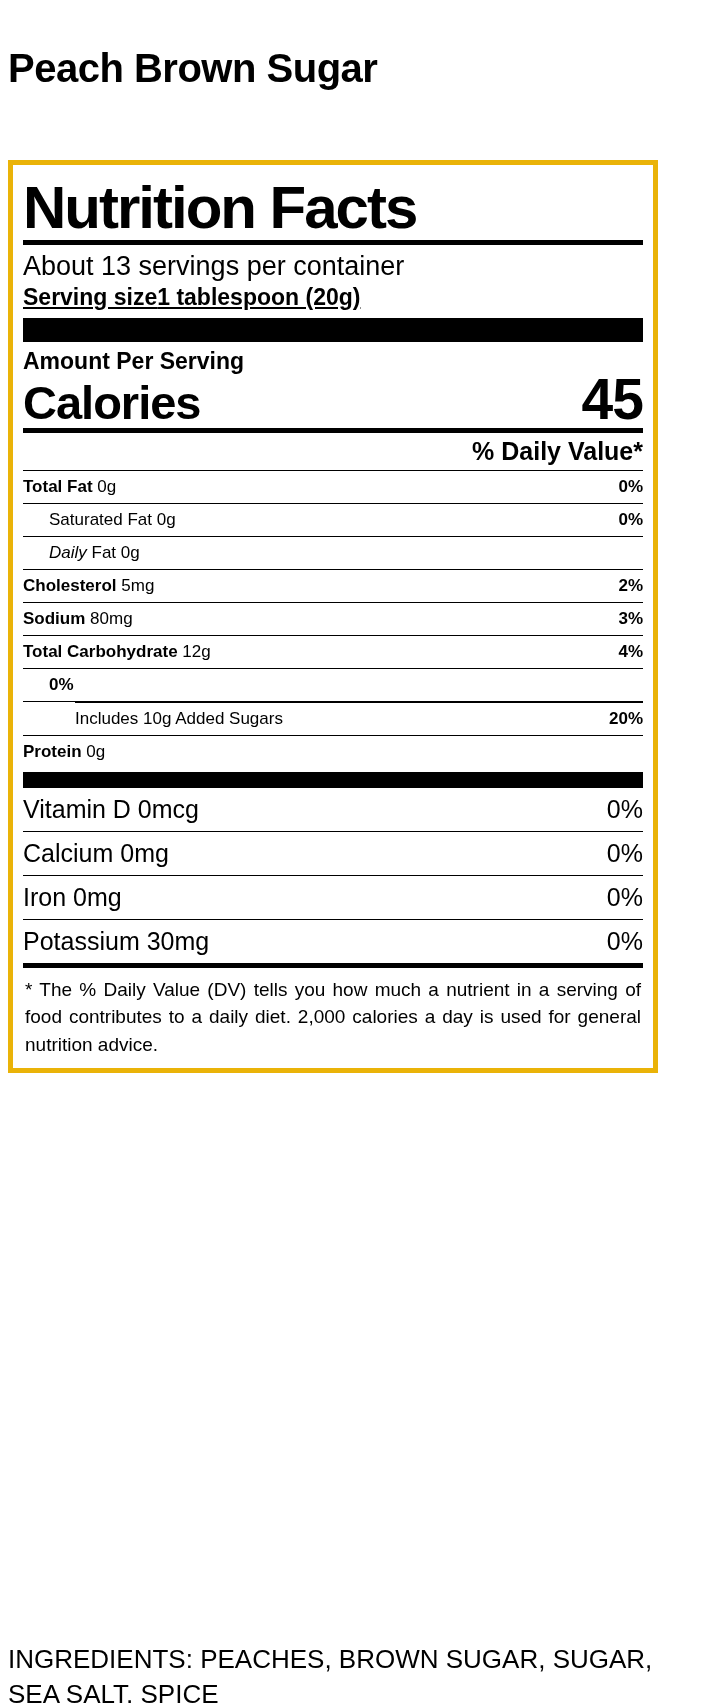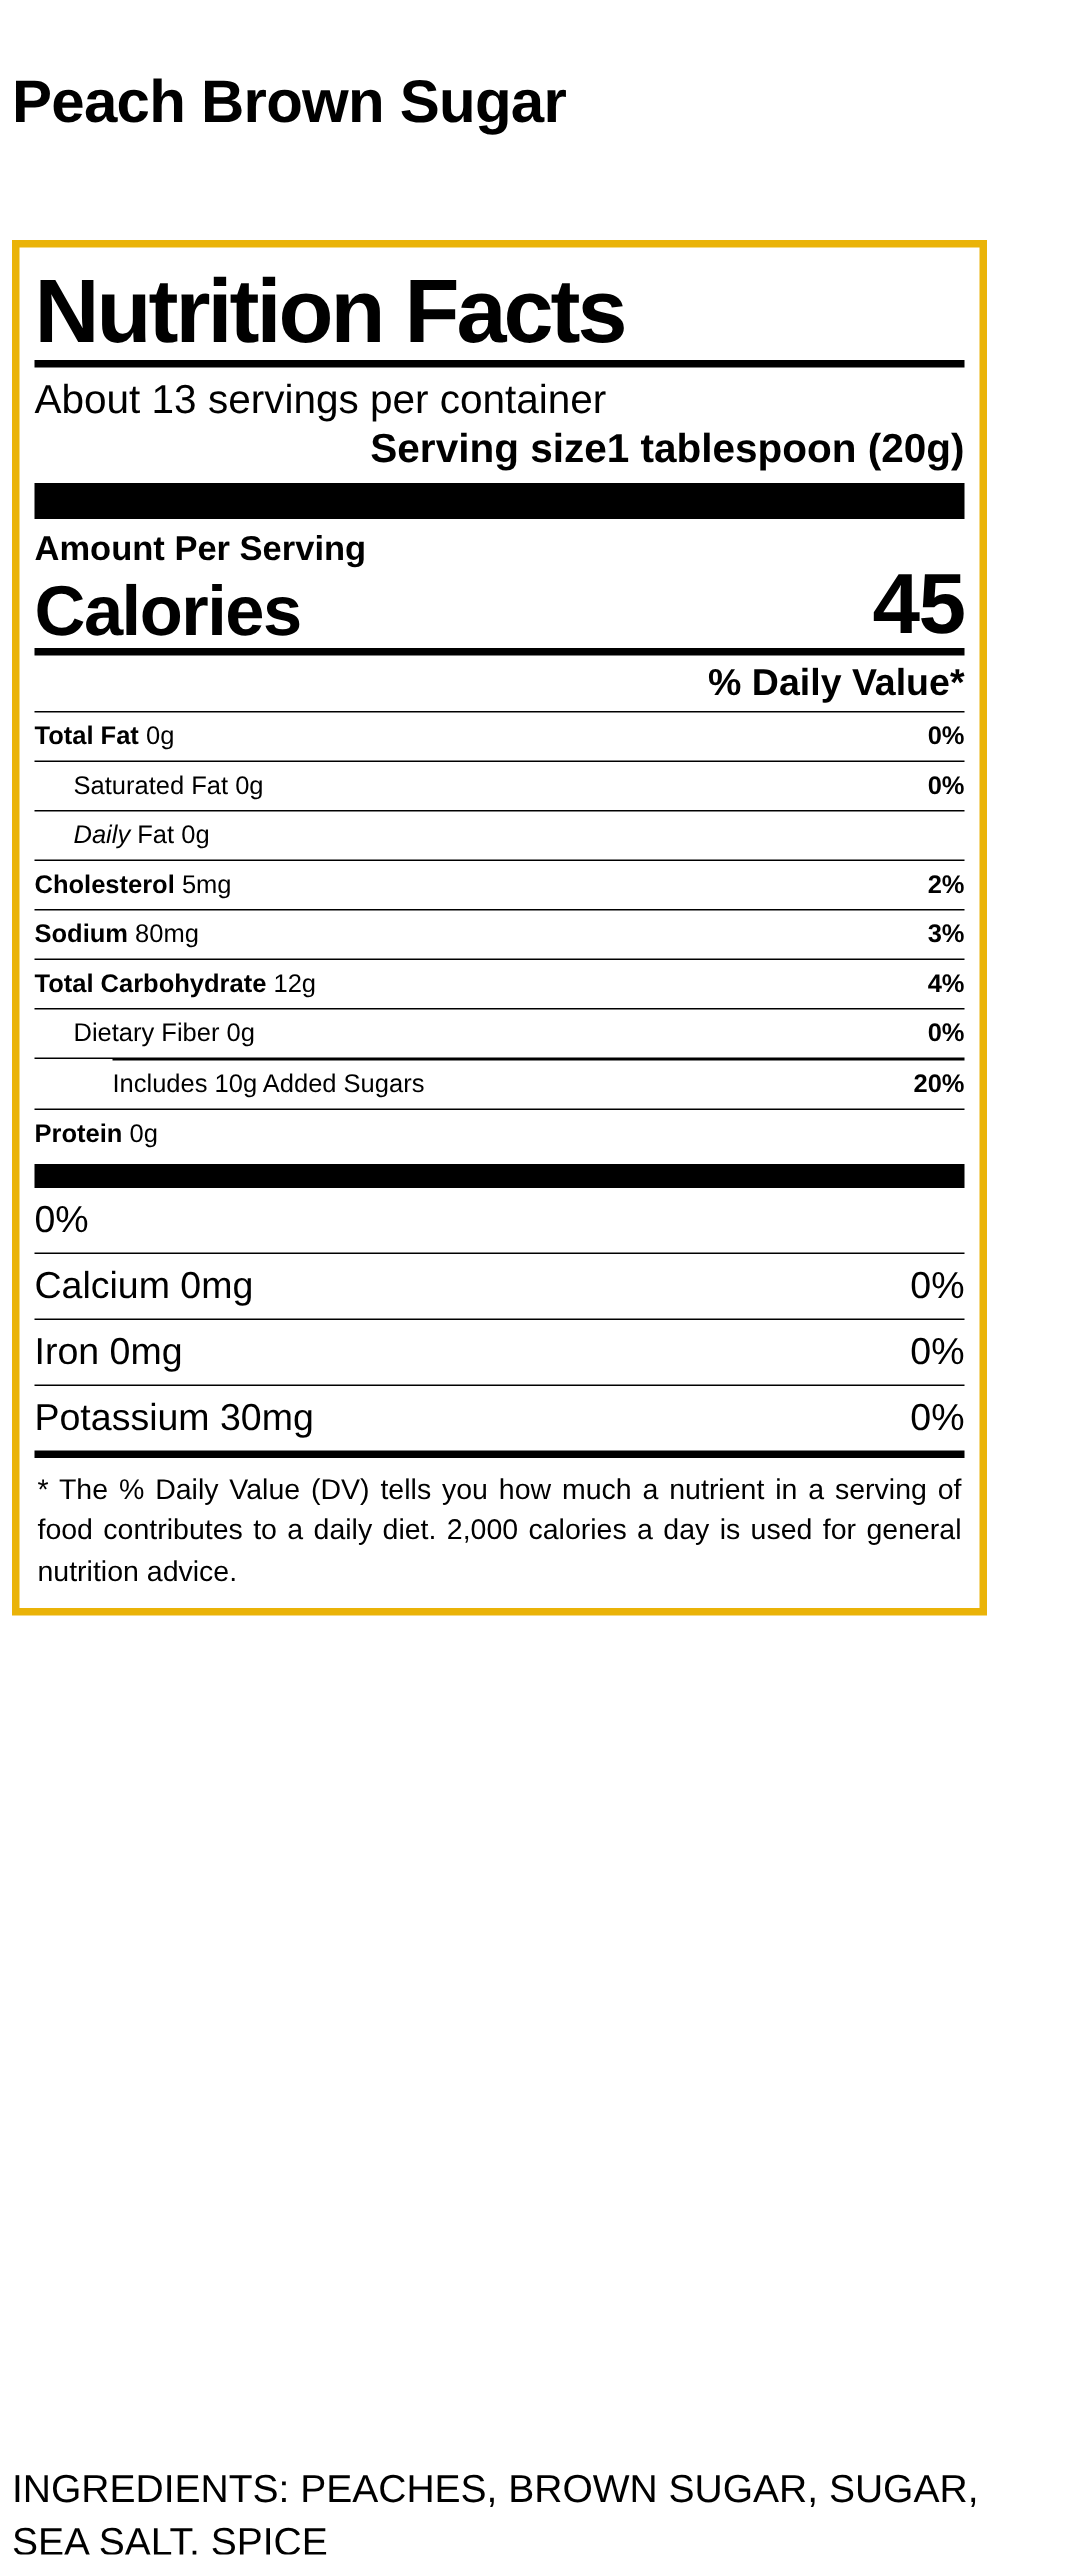--- a/index.html
+++ b/index.html
@@ -65,24 +65,25 @@
     height: 16px;
     margin: 4px 0 0 0;
   }
   .servings {
     font-size: 27px;
     line-height: 1.25;
     padding-top: 5px;
   }
   .serving-size-row {
     display: flex;
-    justify-content: flex-end;
-    font-size: 27px;
+    justify-content: flex-start;
+    font-size: 23px;
     font-weight: bold;
     padding-bottom: 3px;
+    text-decoration: underline;
   }
   .amount-per {
     font-size: 23px;
     font-weight: bold;
     padding-top: 6px;
   }
   .calories-row {
     display: flex;
     justify-content: space-between;
     align-items: flex-end;
@@ -210,21 +211,20 @@
       </div>
 
       <div class="rule-thin"></div>
       <div class="nutrient-row">
         <span class="left"><span class="b">Total Carbohydrate</span> <span>12g</span></span>
         <span class="right">4%</span>
       </div>
 
       <div class="rule-thin"></div>
       <div class="nutrient-row indent1">
-        <span class="left"><span>Dietary Fiber</span> <span>0g</span></span>
         <span class="right">0%</span>
       </div>
 
       <div class="rule-thin"></div>
 
       <div class="sub-rule"></div>
       <div class="nutrient-row indent2">
         <span class="left"><span>Includes 10g Added Sugars</span></span>
         <span class="right">20%</span>
       </div>
@@ -234,20 +234,21 @@
         <span class="left"><span class="b">Protein</span> <span>0g</span></span>
         <span class="right"></span>
       </div>
 
     </div>
 
     <div class="rule-thick2"></div>
 
     <div>
       <div class="vit-row">
+        <span>Vitamin D 0mcg</span>
         <span>0%</span>
       </div>
       <div class="rule-thin"></div>
       <div class="vit-row">
         <span>Calcium 0mg</span>
         <span>0%</span>
       </div>
       <div class="rule-thin"></div>
       <div class="vit-row">
         <span>Iron 0mg</span>

